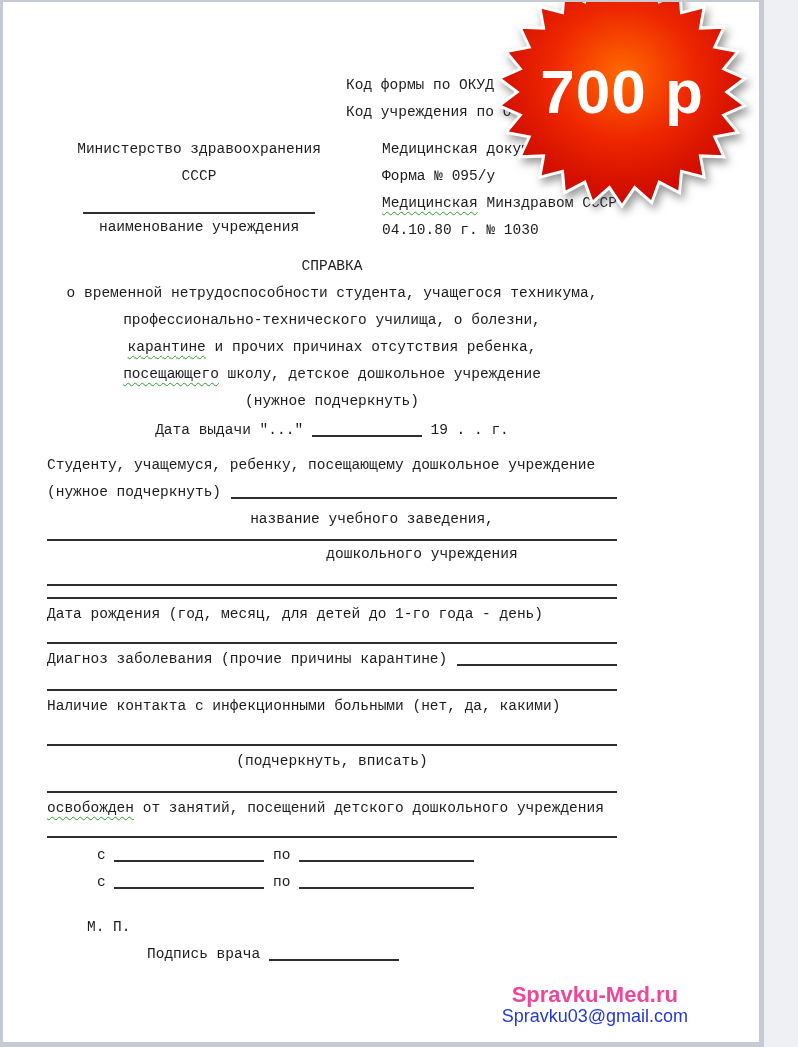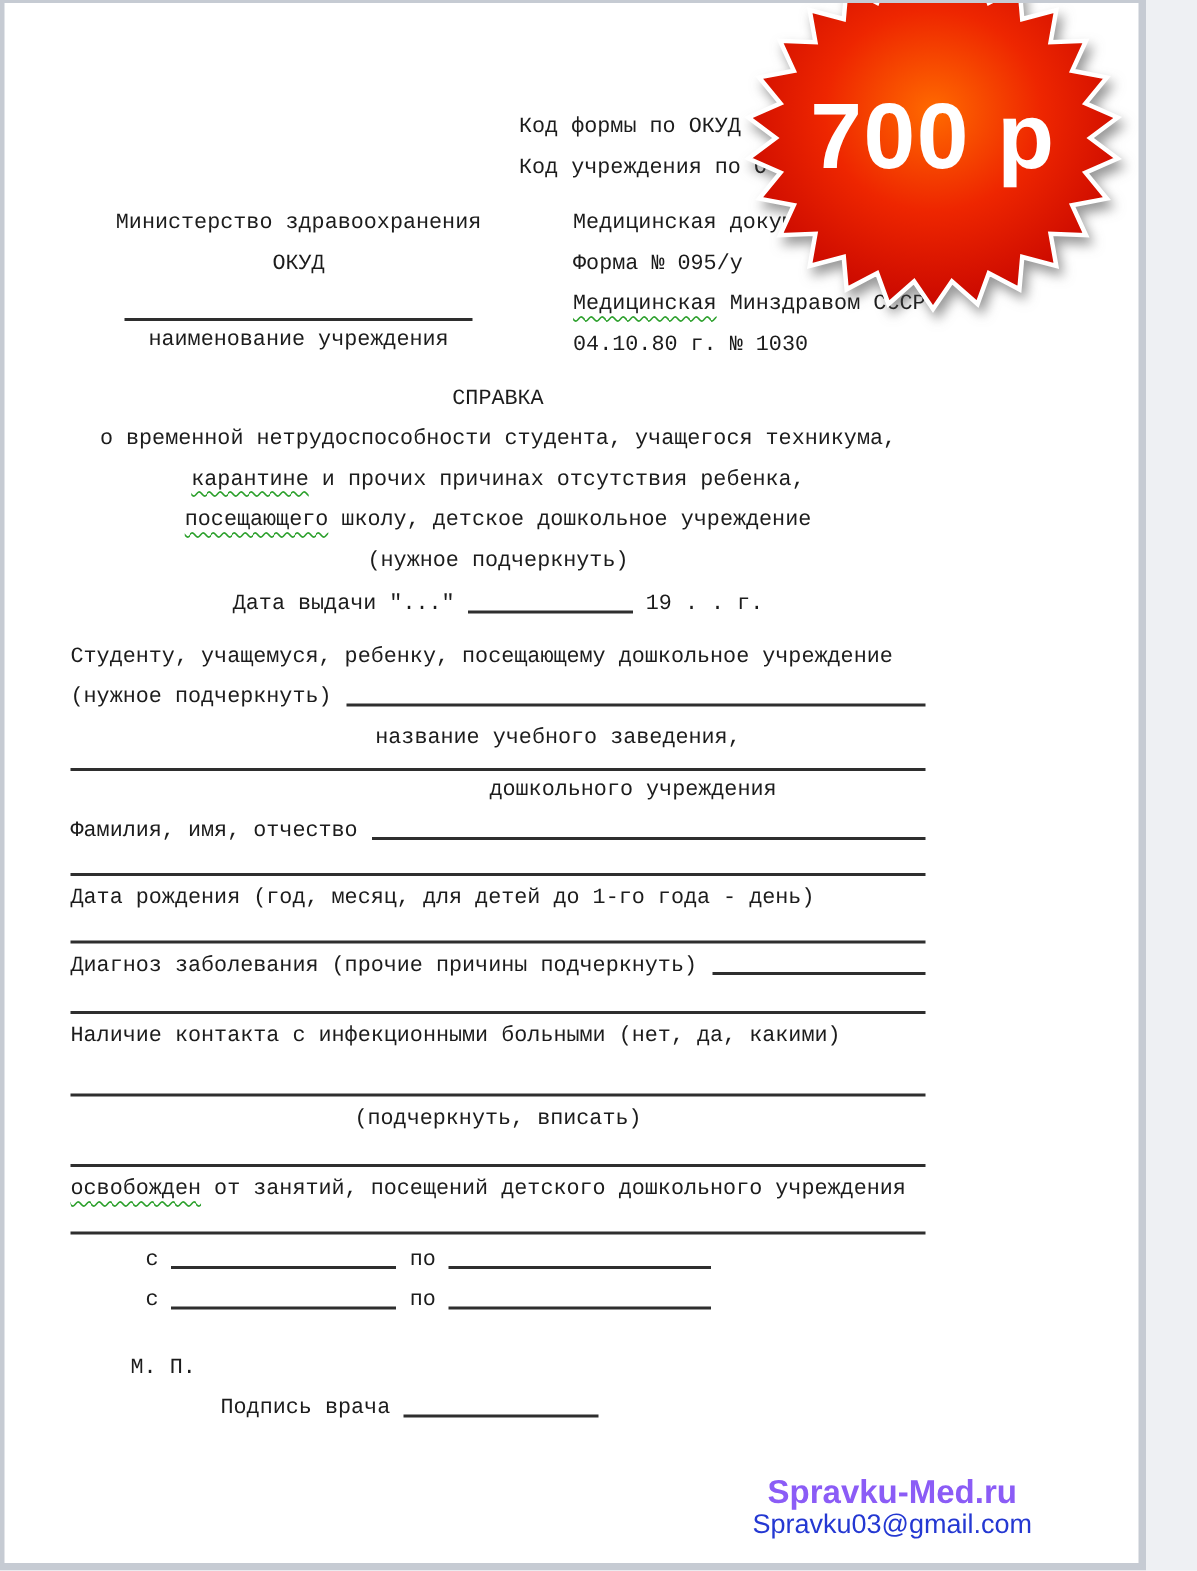--- a/index.html
+++ b/index.html
@@ -81,35 +81,36 @@
   <div class="codes">
     <div class="line">Код формы по ОКУД</div>
     <div class="line">Код учреждения по О</div>
   </div>
 
   <div class="content">
 
     <div class="hdr">
       <div class="hdr-left">
         <div class="line">Министерство здравоохранения</div>
-        <div class="line">ОКУД</div>
+        <div class="line">СССР</div>
         <div class="uline"></div>
         <div class="line">наименование учреждения</div>
       </div>
       <div class="hdr-right">
         <div class="line">Медицинская документац</div>
         <div class="line">Форма № 095/у</div>
         <div class="line"><span class="sp">Медицинская</span><span> Минздравом СССР</span></div>
         <div class="line">04.10.80 г. № 1030</div>
       </div>
     </div>
 
     <div class="title center">
       <div>СПРАВКА</div>
       <div>о временной нетрудоспособности студента, учащегося техникума,</div>
+      <div>профессионально-технического училища, о болезни,</div>
       <div><span class="sp">карантине</span><span> и прочих причинах отсутствия ребенка,</span></div>
       <div><span class="sp">посещающего</span><span> школу, детское дошкольное учреждение</span></div>
       <div>(нужное подчеркнуть)</div>
     </div>
 
     <div class="center" style="margin-top:2px;">
       <span>Дата выдачи "..."</span>
       <span class="blank w110"></span>
       <span>19 . . г.</span>
     </div>
@@ -120,30 +121,29 @@
       <span>(нужное подчеркнуть)</span>
       <span class="blank grow"></span>
     </div>
 
     <div class="center padL80">название учебного заведения,</div>
 
     <div class="rule" style="margin-top:6px;"></div>
     <div class="center padL180">дошкольного учреждения</div>
 
     <div class="fillrow">
-      <span>Фамилия, имя, отчество</span>
       <span class="blank grow"></span>
     </div>
 
     <div class="rule" style="margin-top:14px;"></div>
     <div class="line" style="margin-top:2px;">Дата рождения (год, месяц, для детей до 1-го года - день)</div>
 
     <div class="rule" style="margin-top:14px;"></div>
     <div class="fillrow" style="margin-top:2px;">
-      <span>Диагноз заболевания (прочие причины подчеркнуть)</span>
+      <span>Диагноз заболевания (прочие причины карантине)</span>
       <span class="blank grow"></span>
     </div>
 
     <div class="rule" style="margin-top:16px;"></div>
     <div class="line" style="margin-top:2px;">Наличие контакта с инфекционными больными (нет, да, какими)</div>
 
     <div class="rule" style="margin-top:24px;"></div>
     <div class="center" style="margin-top:2px;">(подчеркнуть, вписать)</div>
 
     <div class="rule" style="margin-top:16px;"></div>
@@ -180,17 +180,17 @@
           <stop offset="45%" id="g1" stop-color="#ee2600"></stop>
           <stop offset="100%" id="g2" stop-color="#c00000"></stop>
         </radialGradient>
       </defs>
       <polygon id="starPoly" fill="url(#starGrad)" stroke="#ffffff" stroke-width="3" points="133.0,4.0 145.6,22.4 162.7,7.3 170.2,27.9 190.6,17.1 192.5,38.7 215.2,32.7 211.4,54.1 235.0,53.2 225.8,73.2 248.9,77.6 234.7,94.9 256.1,104.3 237.8,118.0 256.1,131.7 234.7,141.1 248.9,158.4 225.8,162.8 235.0,182.8 211.4,181.9 215.2,203.3 192.5,197.3 190.6,218.9 170.2,208.1 162.7,228.7 145.6,213.6 133.0,232.0 120.4,213.6 103.3,228.7 95.8,208.1 75.4,218.9 73.5,197.3 50.8,203.3 54.6,181.9 31.0,182.8 40.2,162.8 17.1,158.4 31.3,141.1 9.9,131.7 28.2,118.0 9.9,104.3 31.3,94.9 17.1,77.6 40.2,73.2 31.0,53.2 54.6,54.1 50.8,32.7 73.5,38.7 75.4,17.1 95.8,27.9 103.3,7.3 120.4,22.4"></polygon>
     </svg>
     <div class="price" style="color: rgb(255, 255, 255);">700 р</div>
   </div>
 
   <div class="watermark">
-    <div class="site" style="color: #8b5cf6;">Spravku-Med.ru</div>
+    <div class="site" style="color: #ec4899;">Spravku-Med.ru</div>
     <div class="email" style="color: rgb(36, 56, 210);">Spravku03@gmail.com</div>
   </div>
 
 </div>
 
 </body></html>

